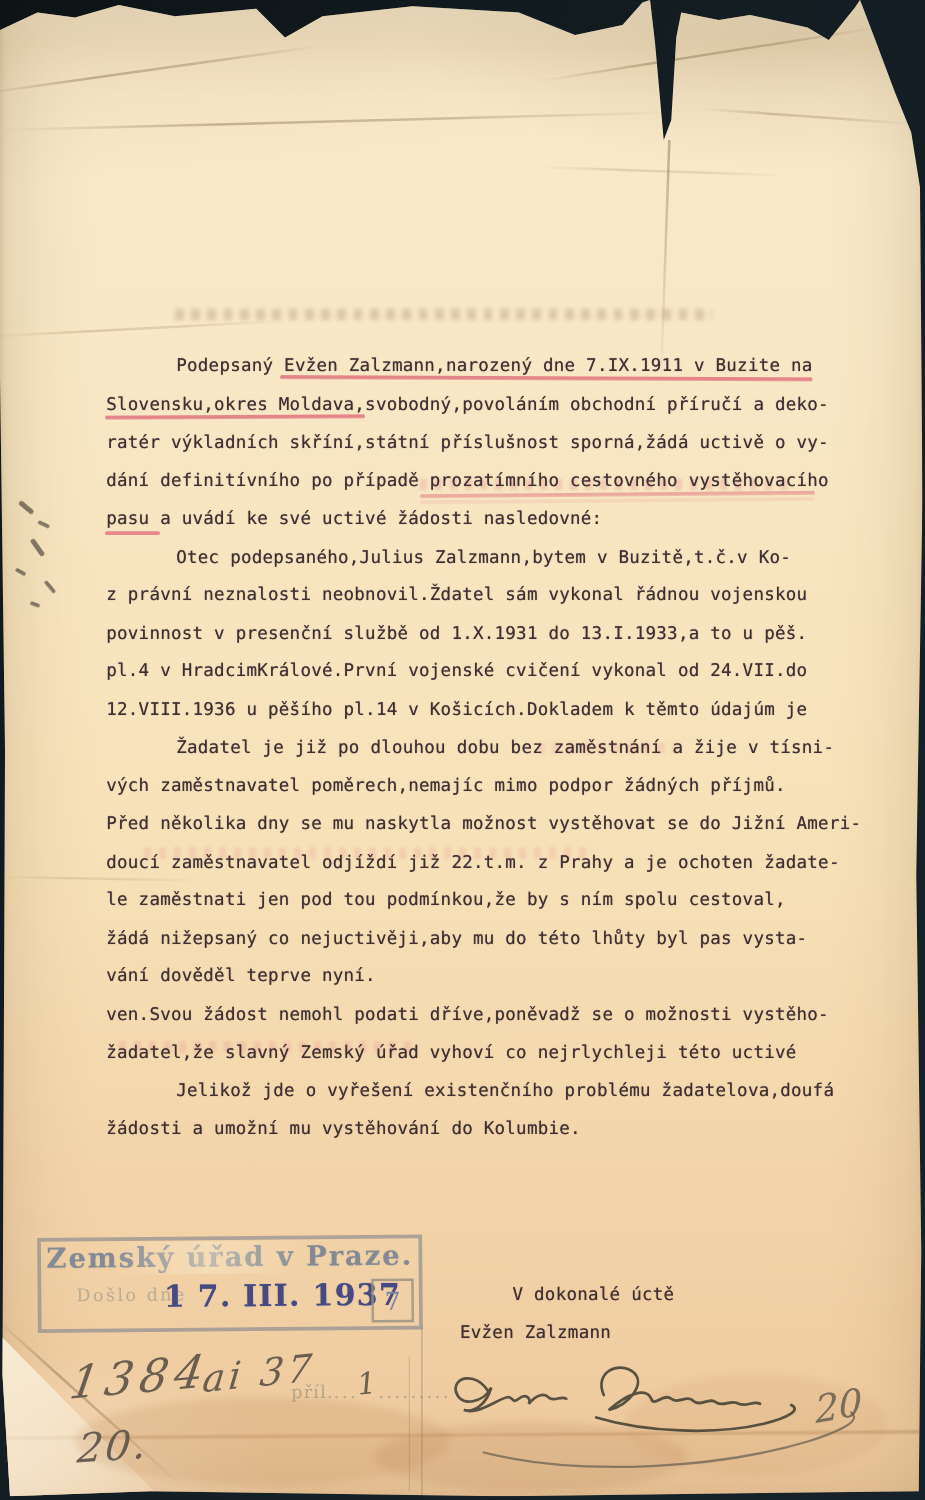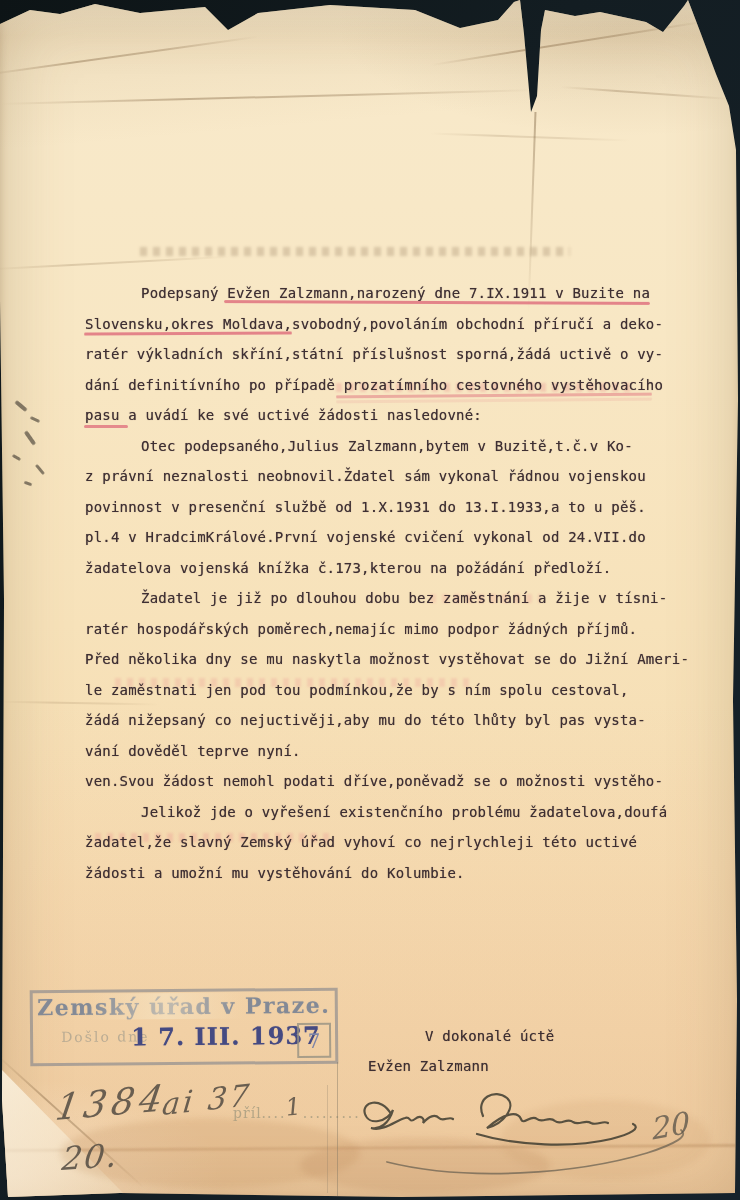--- a/index.html
+++ b/index.html
@@ -106,30 +106,31 @@
     <div class="doc-text">
         <div class="tline indent">Podepsaný Evžen Zalzmann,narozený dne 7.IX.1911 v Buzite na</div>
         <div class="tline">Slovensku,okres Moldava,svobodný,povoláním obchodní příručí a deko-</div>
         <div class="tline">ratér výkladních skříní,státní příslušnost sporná,žádá uctivě o vy-</div>
         <div class="tline">dání definitívního po případě prozatímního cestovného vystěhovacího</div>
         <div class="tline">pasu a uvádí ke své uctivé žádosti nasledovné:</div>
         <div class="tline indent">Otec podepsaného,Julius Zalzmann,bytem v Buzitě,t.č.v Ko-</div>
         <div class="tline">z právní neznalosti neobnovil.Ždatel sám vykonal řádnou vojenskou</div>
         <div class="tline">povinnost v presenční službě od 1.X.1931 do 13.I.1933,a to u pěš.</div>
         <div class="tline">pl.4 v HradcimKrálové.První vojenské cvičení vykonal od 24.VII.do</div>
-        <div class="tline">žadatelova vojenská knížka č.173,kterou na požádání předloží.</div>
+        <div class="tline">12.VIII.1936 u pěšího pl.14 v Košicích.Dokladem k těmto údajúm je</div>
         <div class="tline indent">Žadatel je již po dlouhou dobu bez zaměstnání a žije v tísni-</div>
-        <div class="tline">ratér hospodářských poměrech,nemajíc mimo podpor žádných příjmů.</div>
+        <div class="tline">vých zaměstnavatel poměrech,nemajíc mimo podpor žádných příjmů.</div>
         <div class="tline">Před několika dny se mu naskytla možnost vystěhovat se do Jižní Ameri-</div>
+        <div class="tline">doucí zaměstnavatel odjíždí již 22.t.m. z Prahy a je ochoten žadate-</div>
         <div class="tline">le zaměstnati jen pod tou podmínkou,že by s ním spolu cestoval,</div>
         <div class="tline">žádá nižepsaný co nejuctivěji,aby mu do této lhůty byl pas vysta-</div>
         <div class="tline">vání dověděl teprve nyní.</div>
         <div class="tline">ven.Svou žádost nemohl podati dříve,poněvadž se o možnosti vystěho-</div>
+        <div class="tline">žadatel,že slavný Zemský úřad vyhoví co nejrlychleji této uctivé</div>
         <div class="tline indent">Jelikož jde o vyřešení existenčního problému žadatelova,doufá</div>
-        <div class="tline">žadatel,že slavný Zemský úřad vyhoví co nejrlychleji této uctivé</div>
         <div class="tline">žádosti a umožní mu vystěhování do Kolumbie.</div>
       </div>
 
     <div class="redline" style="left:224px;top:301px;width:426px;transform:rotate(.25deg);opacity:.85;"></div>
     <div class="redline" style="left:84px;top:332px;width:208px;transform:rotate(-.3deg);opacity:.85;"></div>
     <div class="redline" style="left:336px;top:394px;width:316px;transform:rotate(-.5deg);opacity:.5;box-shadow:0 5px 0 rgba(224,115,127,.28);"></div>
     <div class="redline" style="left:84px;top:425px;width:44px;opacity:.8;"></div>
 
     <div class="stamp">
       <div class="stamp-office">Zemský úřad v Praze.</div>
@@ -140,21 +141,21 @@
       </div>
     </div>
 
     <div class="hw hw-1384">1384</div>
     <div class="hw hw-ai">ai 37</div>
     <div class="pril"><span>příl.</span><span class="dots">...</span><span class="hand-one">1</span><span class="dots">.........</span></div>
     <div class="hw hw-20b">20.</div>
     <div class="vline" style="left:327px;top:1085px;height:108px;opacity:.6;"></div>
     <div class="vline" style="left:337px;top:1062px;height:134px;"></div>
 
-    <div class="typed" style="left:425px;top:1028px;">V dokonalé úctě</div>
+    <div class="typed" style="left:410px;top:1028px;">V dokonalé úctě</div>
     <div class="typed" style="left:368px;top:1058px;">Evžen Zalzmann</div>
 
     <svg class="sig-svg" width="390" height="110" viewBox="0 0 390 110">
       <g fill="none" stroke="rgba(62,60,48,.85)" stroke-width="2.2" stroke-linecap="round">
         <path d="M46,36 C36,18 16,24 20,36 C24,48 42,44 48,32 C44,46 34,52 26,50 C38,54 52,42 60,40 C66,38 64,46 70,41 C76,36 80,41 78,45 C84,38 90,36 94,40 C98,44 104,38 108,41"></path>
         <path d="M138,38 C130,20 150,10 162,20 C172,29 158,46 142,50 C158,36 172,32 176,41 C178,48 186,36 192,41 C198,46 204,37 210,43 C216,48 222,39 228,44 C234,48 240,41 246,45 C252,48 258,42 263,45"></path>
         <path d="M132,56 C172,68 228,70 266,61 C286,56 296,50 288,46"></path>
       </g>
       <g fill="none" stroke="rgba(100,92,78,.7)" stroke-width="1.8" stroke-linecap="round">
         <path d="M42,84 C122,104 232,96 302,75 C330,66 344,58 336,52"></path>

